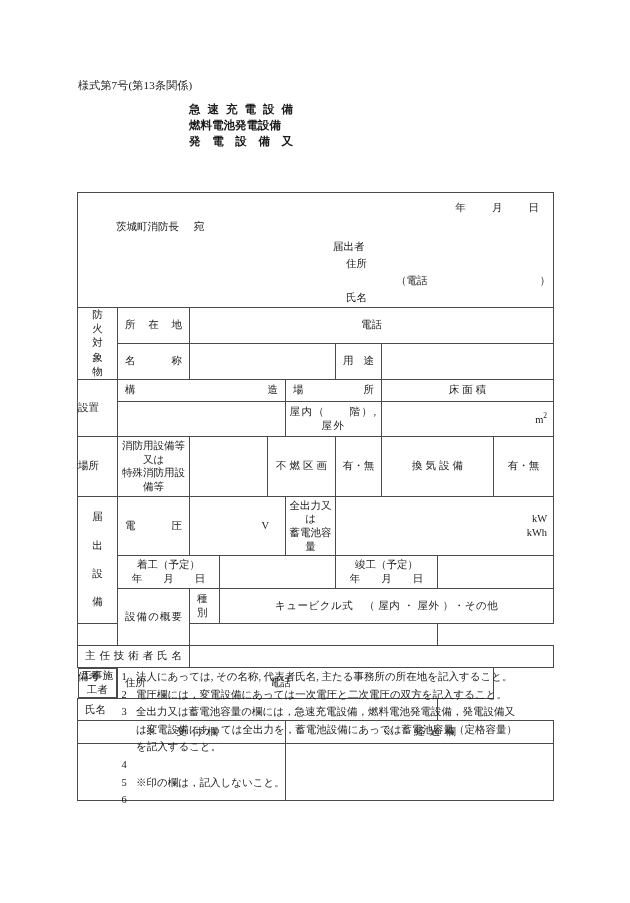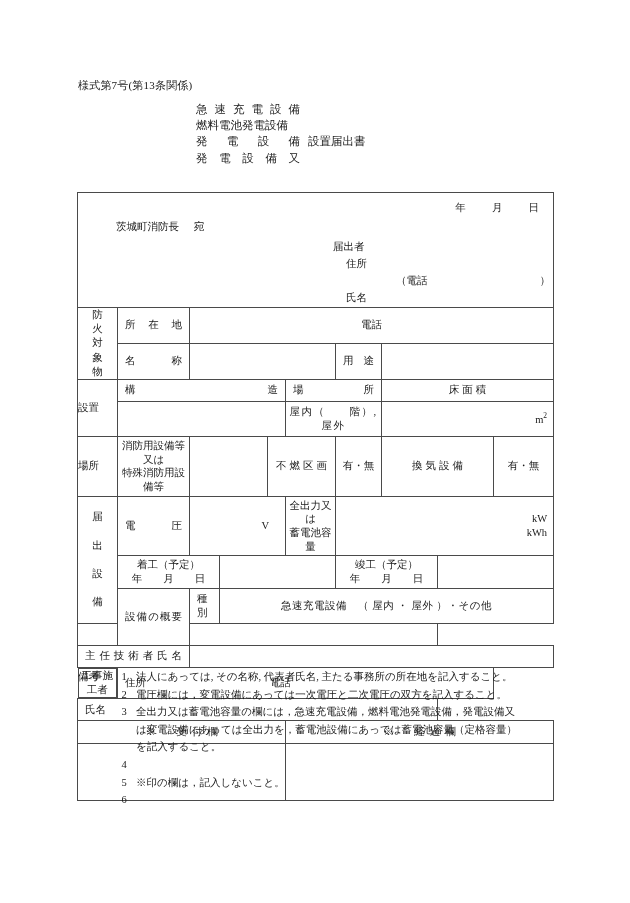--- a/index.html
+++ b/index.html
@@ -27,24 +27,25 @@
     left: 78px;
     top: 78px;
     font-size: 11px;
     letter-spacing: 0.2px;
     white-space: nowrap;
   }
 
   
   .title-block {
     position: absolute;
-    left: 196px;
+    left: 189px;
     top: 101px;
     font-size: 11.5px;
     line-height: 16.2px;
+    font-weight: bold;
   }
   .title-row {
     white-space: nowrap;
     display: flex;
     align-items: baseline;
   }
   .t-label {
     display: inline-block;
     width: 104px;
     text-align: justify;
@@ -264,24 +265,20 @@
 <div class="page">
 
   <div class="form-no">様式第7号(第13条関係)</div>
 
   <div class="title-block">
     <div class="title-row">
       <span class="t-label">急速充電設備</span>
     </div>
     <div class="title-row">
       <span class="t-label tight">燃料電池発電設備</span>
-    </div>
-    <div class="title-row">
-      <span class="t-label">発電設備</span>
-      <span class="t-suffix">設置届出書</span>
     </div>
     <div class="title-row">
       <span class="t-label">発電設備又</span>
     </div>
   </div>
 
   <table class="tbl">
     <colgroup>
       <col style="width:40px">
       <col style="width:72px">
@@ -409,21 +406,21 @@
     </tr>
 
     <tr>
       <td rowspan="2" class="rowh-26">
         <span class="jlabel">設備の概要</span>
       </td>
       <td class="rowh-22">
         <span class="jlabel">種別</span>
       </td>
       <td class="rowh-22" colspan="7">
-        <span class="cubicle">急速充電設備　（ 屋内 ・ 屋外 ）・その他</span>
+        <span class="cubicle">キュービクル式　（ 屋内 ・ 屋外 ）・その他</span>
       </td>
     </tr>
     <tr>
       <td class="rowh-22" colspan="8"></td>
     </tr>
 
     <tr>
       <td class="rowh-22" colspan="2">
         <span class="jlabel">主任技術者氏名</span>
       </td>

